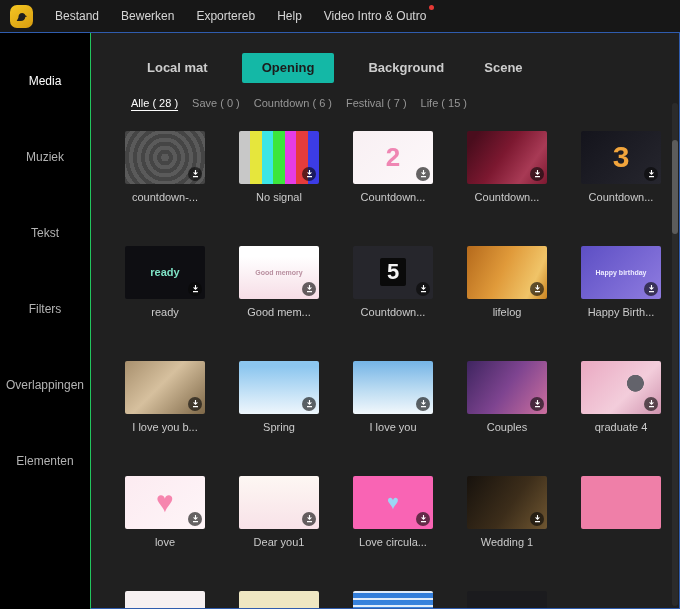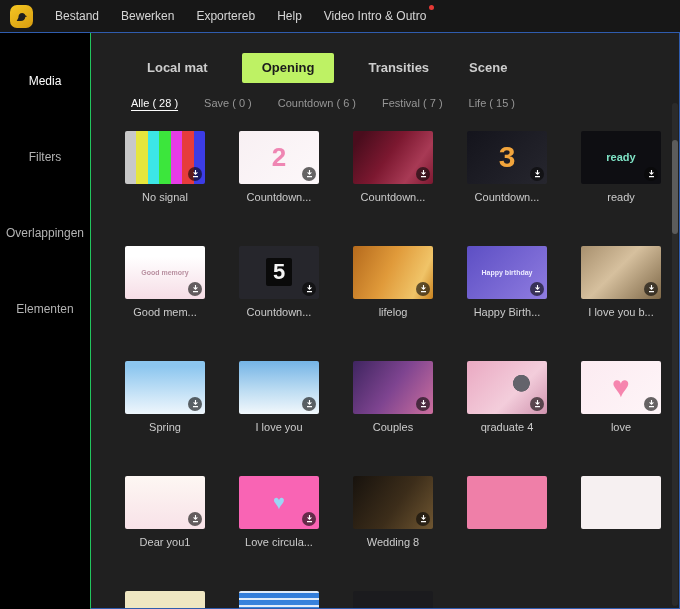--- a/index.html
+++ b/index.html
@@ -52,24 +52,24 @@
     border-bottom: 1px solid #2f5cae;
   }
 
   
   .tabs { display: flex; align-items: center; gap: 28px; padding: 20px 0 0 50px; }
   .tab {
     background: none; border: none; color: #cdcdcd;
     font-family: inherit; font-size: 13px; font-weight: bold;
     padding: 7px 6px; cursor: pointer; line-height: 1.2;
   }
-  .tab.active { background: #bef264; color: #1c1c1c; padding: 7px 20px; border-radius: 2px; }
-
-  
-  .filters { display: flex; gap: 26px; padding: 14px 0 0 40px; font-size: 11px; color: #969696; }
+  .tab.active { background: #14b8a6; color: #1c1c1c; padding: 7px 20px; border-radius: 2px; }
+
+  
+  .filters { display: flex; gap: 14px; padding: 14px 0 0 40px; font-size: 11px; color: #969696; }
   .filter { cursor: pointer; white-space: nowrap; }
   .filter.active { color: #fdfdfd; text-decoration: underline; text-underline-offset: 3px; }
 
   
   .grid {
     display: grid; grid-template-columns: repeat(5, 80px);
     column-gap: 34px; row-gap: 42px;
     padding: 22px 0 0 34px;
   }
   .cell { width: 80px; }
@@ -119,43 +119,56 @@
     <span class="menu-item">
       <span>Video Intro &amp; Outro</span>
       <span class="dot"></span>
     </span>
   </header>
 
   <div class="appbody">
 
     <aside class="sidebar">
       <div class="side-item active">Media</div>
+      <div class="side-item">Muziek</div>
+      <div class="side-item">Tekst</div>
       <div class="side-item">Filters</div>
       <div class="side-item">Overlappingen</div>
       <div class="side-item">Elementen</div>
     </aside>
 
     <main class="content">
 
       <div class="tabs">
         <button class="tab">Local mat</button>
         <button class="tab active">Opening</button>
-        <button class="tab">Transities</button>
+        <button class="tab">Background</button>
         <button class="tab">Scene</button>
       </div>
 
       <div class="filters">
         <span class="filter active">Alle ( 28 )</span>
         <span class="filter">Save ( 0 )</span>
         <span class="filter">Countdown ( 6 )</span>
         <span class="filter">Festival ( 7 )</span>
         <span class="filter">Life ( 15 )</span>
       </div>
 
       <div class="grid">
+  <div class="cell">
+    <div class="thumb" style="background: repeating-radial-gradient(circle, rgb(90, 90, 90) 0px, rgb(90, 90, 90) 4px, rgb(69, 69, 69) 4px, rgb(69, 69, 69) 8px);">
+
+      <span class="dl">
+        <svg width="9" height="9" viewBox="0 0 9 9">
+          <path d="M4.5 1v4.2M2.6 3.4l1.9 1.9 1.9-1.9M2 7.6h5" stroke="#ffffff" stroke-width="1.1" fill="none"></path>
+        </svg>
+      </span>
+    </div>
+    <div class="caption">countdown-...</div>
+  </div>
 
   <div class="cell">
     <div class="thumb" style="background: linear-gradient(90deg, rgb(200, 200, 200) 0px, rgb(200, 200, 200) 14.28%, rgb(230, 230, 60) 14.28%, rgb(230, 230, 60) 28.57%, rgb(60, 230, 230) 28.57%, rgb(60, 230, 230) 42.85%, rgb(60, 230, 60) 42.85%, rgb(60, 230, 60) 57.14%, rgb(230, 60, 230) 57.14%, rgb(230, 60, 230) 71.42%, rgb(230, 60, 60) 71.42%, rgb(230, 60, 60) 85.71%, rgb(60, 60, 230) 85.71%, rgb(60, 60, 230) 100%);">
 
       <span class="dl">
         <svg width="9" height="9" viewBox="0 0 9 9">
           <path d="M4.5 1v4.2M2.6 3.4l1.9 1.9 1.9-1.9M2 7.6h5" stroke="#ffffff" stroke-width="1.1" fill="none"></path>
         </svg>
       </span>
     </div>
@@ -357,21 +370,21 @@
 
   <div class="cell">
     <div class="thumb" style="background: linear-gradient(125deg, rgb(23, 18, 13), rgb(60, 45, 26) 55%, rgb(111, 86, 49));">
 
       <span class="dl">
         <svg width="9" height="9" viewBox="0 0 9 9">
           <path d="M4.5 1v4.2M2.6 3.4l1.9 1.9 1.9-1.9M2 7.6h5" stroke="#ffffff" stroke-width="1.1" fill="none"></path>
         </svg>
       </span>
     </div>
-    <div class="caption">Wedding 8</div>
+    <div class="caption">Wedding 1</div>
   </div>
 
   <div class="cell">
     <div class="thumb" style="background: rgb(239, 127, 168);">
       
       
     </div>
 
   </div>
 

